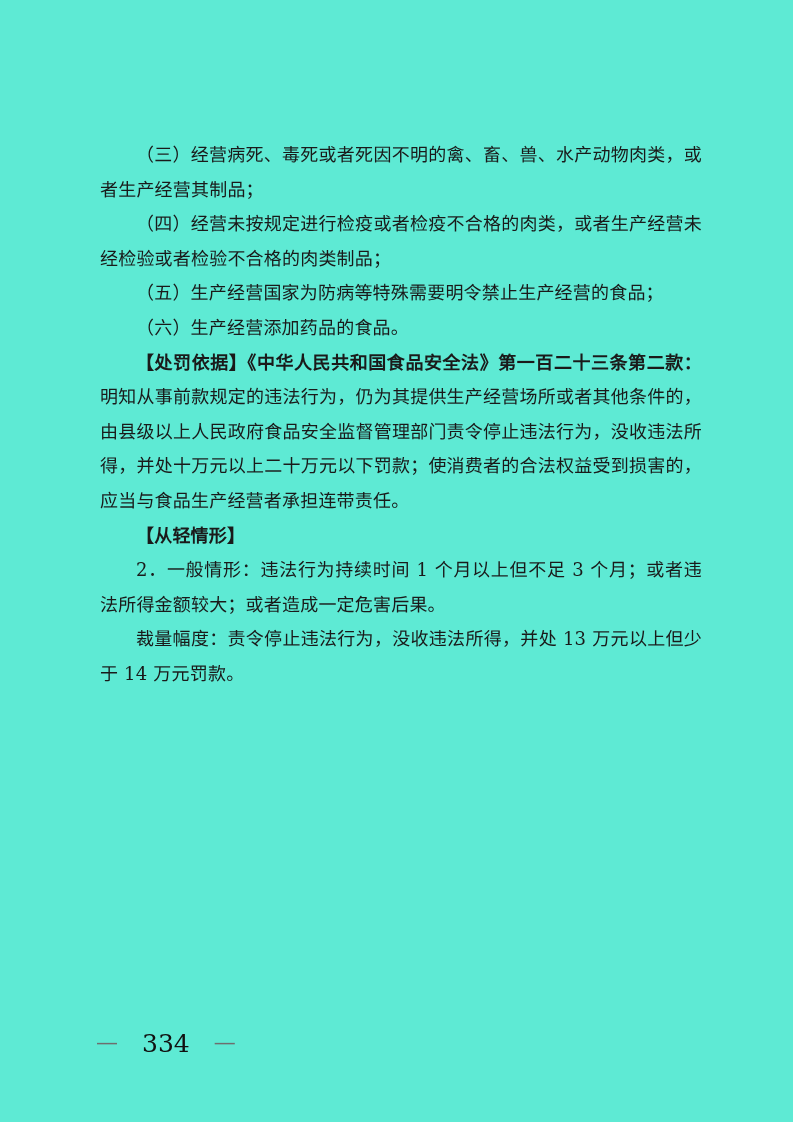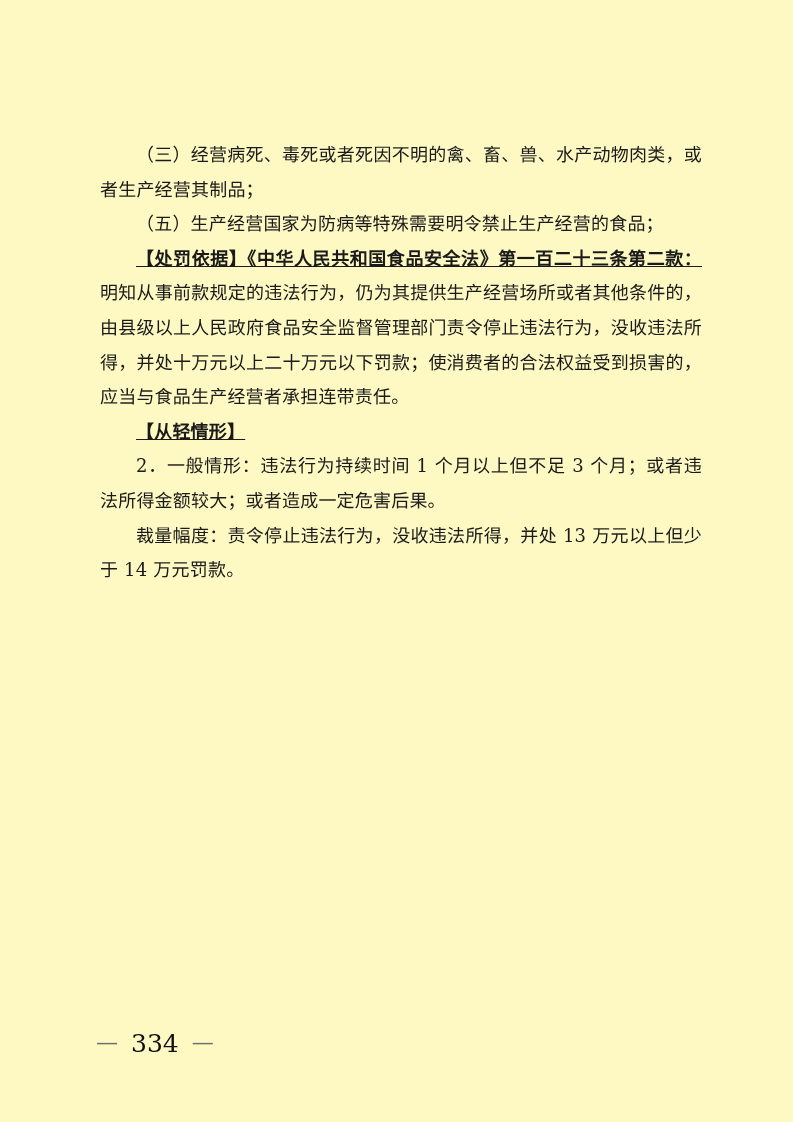--- a/index.html
+++ b/index.html
@@ -8,65 +8,67 @@
     width: 793px;
     height: 1122px;
     position: relative;
     font-family: "DejaVu Serif", "Liberation Serif", serif;
     color: #1a1a1a;
     overflow: hidden;
   }
   .page {
     position: absolute;
     inset: 0;
-    background: #fef9c3;
+    background: #5eead4;
     padding-left: 48px;
   }
   .content {
     position: absolute;
     left: 100px;
     top: 138px;
     width: 602px;
     font-size: 18px;
     line-height: 34.6px;
     text-align: justify;
     text-justify: inter-ideograph;
     letter-spacing: 0.2px;
   }
   .para { text-indent: 2em; }
-  .bold { font-weight: bold; text-decoration: underline; }
+  .bold { font-weight: bold; }
   .footer {
     position: absolute;
     left: 96px;
     top: 1027px;
     font-size: 23px;
     line-height: 34px;
     white-space: nowrap;
   }
   .footer .dash {
     color: #6e6e6e;
     font-size: 22px;
     position: relative;
     top: -2px;
   }
   .footer .pagenum {
     color: #111111;
     font-size: 25px;
-    margin: 0 13px;
+    margin: 0 24px;
   }
 </style>
 </head>
 <body>
 
 <div class="page">
 
   <main class="content">
 
     <p class="para">（三）经营病死、毒死或者死因不明的禽、畜、兽、水产动物肉类，或者生产经营其制品；</p>
+    <p class="para">（四）经营未按规定进行检疫或者检疫不合格的肉类，或者生产经营未经检验或者检验不合格的肉类制品；</p>
     <p class="para">（五）生产经营国家为防病等特殊需要明令禁止生产经营的食品；</p>
+    <p class="para">（六）生产经营添加药品的食品。</p>
 
     <p class="para"><span class="bold">【处罚依据】《中华人民共和国食品安全法》第一百二十三条第二款：</span><span>明知从事前款规定的违法行为，仍为其提供生产经营场所或者其他条件的，由县级以上人民政府食品安全监督管理部门责令停止违法行为，没收违法所得，并处十万元以上二十万元以下罚款；使消费者的合法权益受到损害的，应当与食品生产经营者承担连带责任。</span></p>
 
     <p class="para bold">【从轻情形】</p>
 
 
     <p class="para">2．一般情形：违法行为持续时间 1 个月以上但不足 3 个月；或者违法所得金额较大；或者造成一定危害后果。</p>
     <p class="para">裁量幅度：责令停止违法行为，没收违法所得，并处 13 万元以上但少于 14 万元罚款。</p>
 
 

